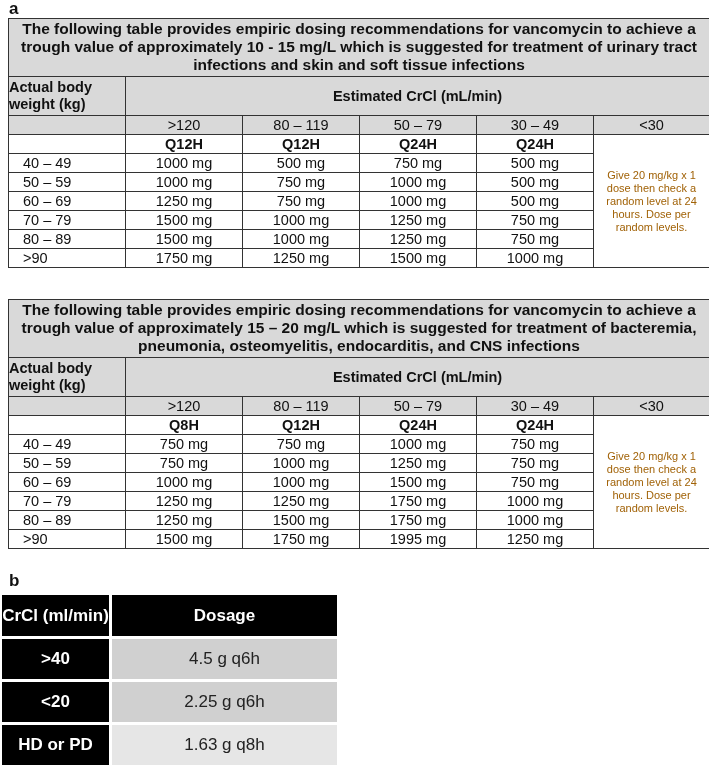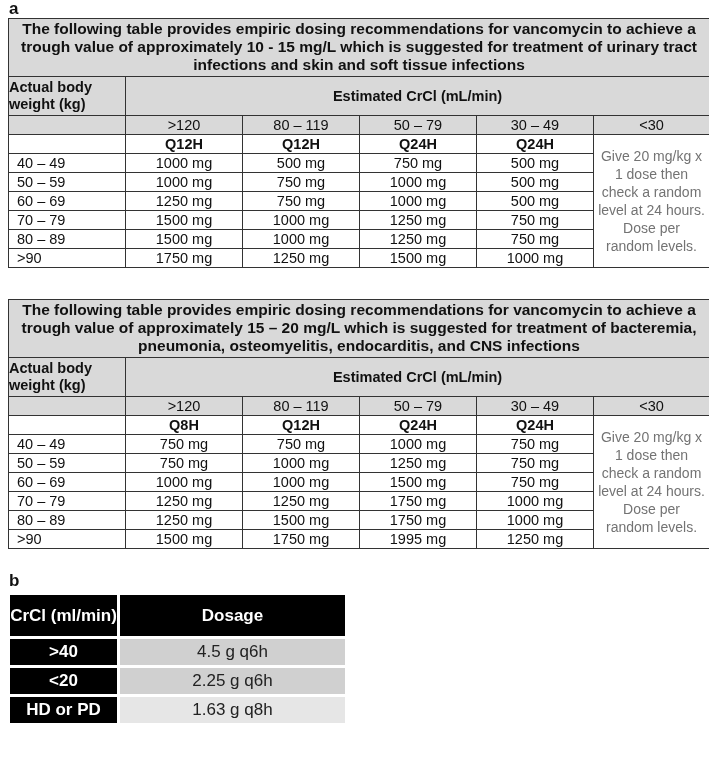--- a/index.html
+++ b/index.html
@@ -5,30 +5,30 @@
     html, body { margin: 0; padding: 0; background: #ffffff; }
     body { width: 709px; height: 779px; position: relative; overflow: hidden;
            font-family: "Liberation Sans", sans-serif; color: #111; }
     .panel-label { position: absolute; left: 9px; font-weight: bold; font-size: 17px; line-height: 17px; }
     table.vanco { position: absolute; left: 8px; width: 701px; border-collapse: collapse;
                   table-layout: fixed; font-size: 14.5px; }
     table.vanco td { border: 1.3px solid #333; padding: 0; text-align: center; line-height: 17px; height: 18px; }
     table.vanco td.title { background: #d9d9d9; font-weight: bold; font-size: 15.5px; line-height: 18px; padding: 1px 4px 2px; height: auto; }
     table.vanco td.gray { background: #d9d9d9; }
     table.vanco td.bold { font-weight: bold; }
-    table.vanco td.left { text-align: left; padding-left: 8px; }
+    table.vanco td.left { text-align: left; padding-left: 14px; }
     table.vanco td.abw { font-weight: bold; line-height: 17px; height: 38px; text-align: left; }
     table.vanco td.crcl-head { font-weight: bold; height: 38px; }
-    table.vanco td.note { font-size: 14px; line-height: 18px; color: #737373; vertical-align: middle; padding: 0 4px; }
+    table.vanco td.note { font-size: 11px; line-height: 13px; color: #a16207; vertical-align: middle; padding: 0 4px; }
     table.pip { position: absolute; left: 2px; top: 595px; width: 335px; border-collapse: separate;
-                border-spacing: 0 3px; table-layout: fixed; font-size: 17px; margin-top: -3px; margin-left: 8px; }
+                border-spacing: 0 3px; table-layout: fixed; font-size: 17px; margin-top: -3px; }
     table.pip td { text-align: center; padding: 0; }
     table.pip td.hdr { background: #000; color: #fff; font-weight: bold; height: 41px; line-height: 19px; font-size: 17px; }
     table.pip td.hdr.first { border-right: 3px solid #fff; }
-    table.pip td.key { background: #000; color: #fff; font-weight: bold; height: 26px; border-right: 3px solid #fff; }
+    table.pip td.key { background: #000; color: #fff; font-weight: bold; height: 40px; border-right: 3px solid #fff; }
     table.pip td.val { height: 14px; color: #222; }
     table.pip td.val.dark { background: #d0d0d0; }
     table.pip td.val.light { background: #e6e6e6; }
   </style>
 </head>
 <body>
 
 <div class="panel-label" style="top:0px;">a</div>
 
 <table class="vanco" style="top:18px;">

